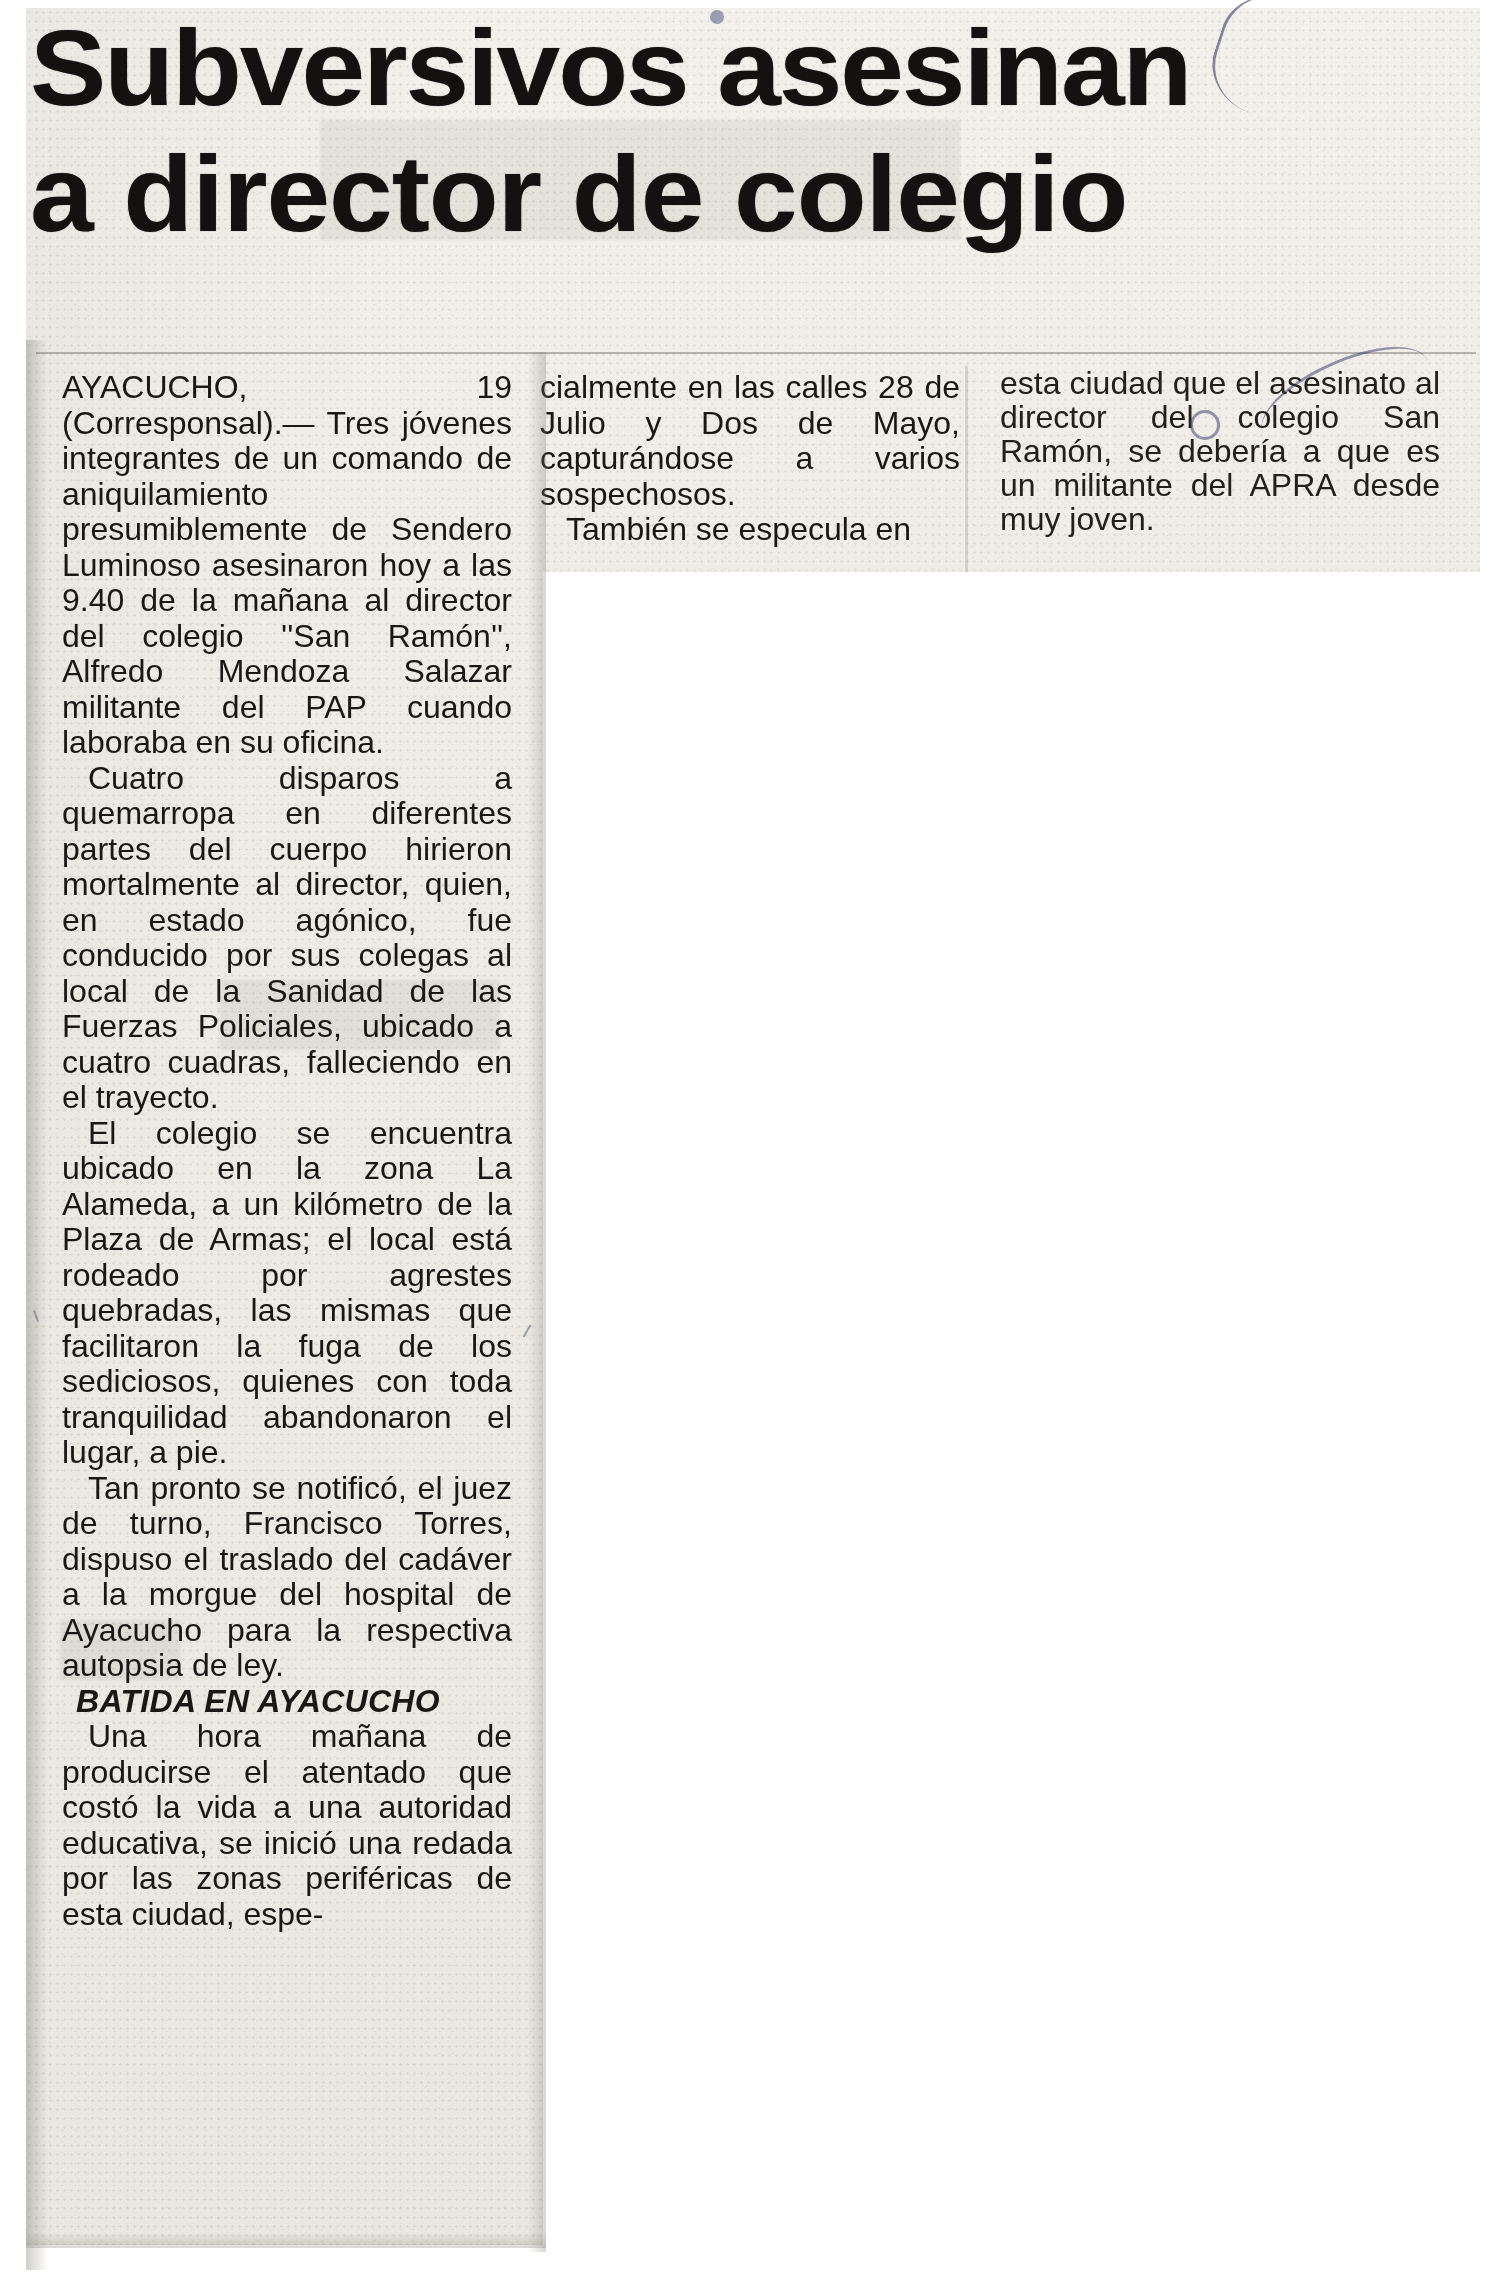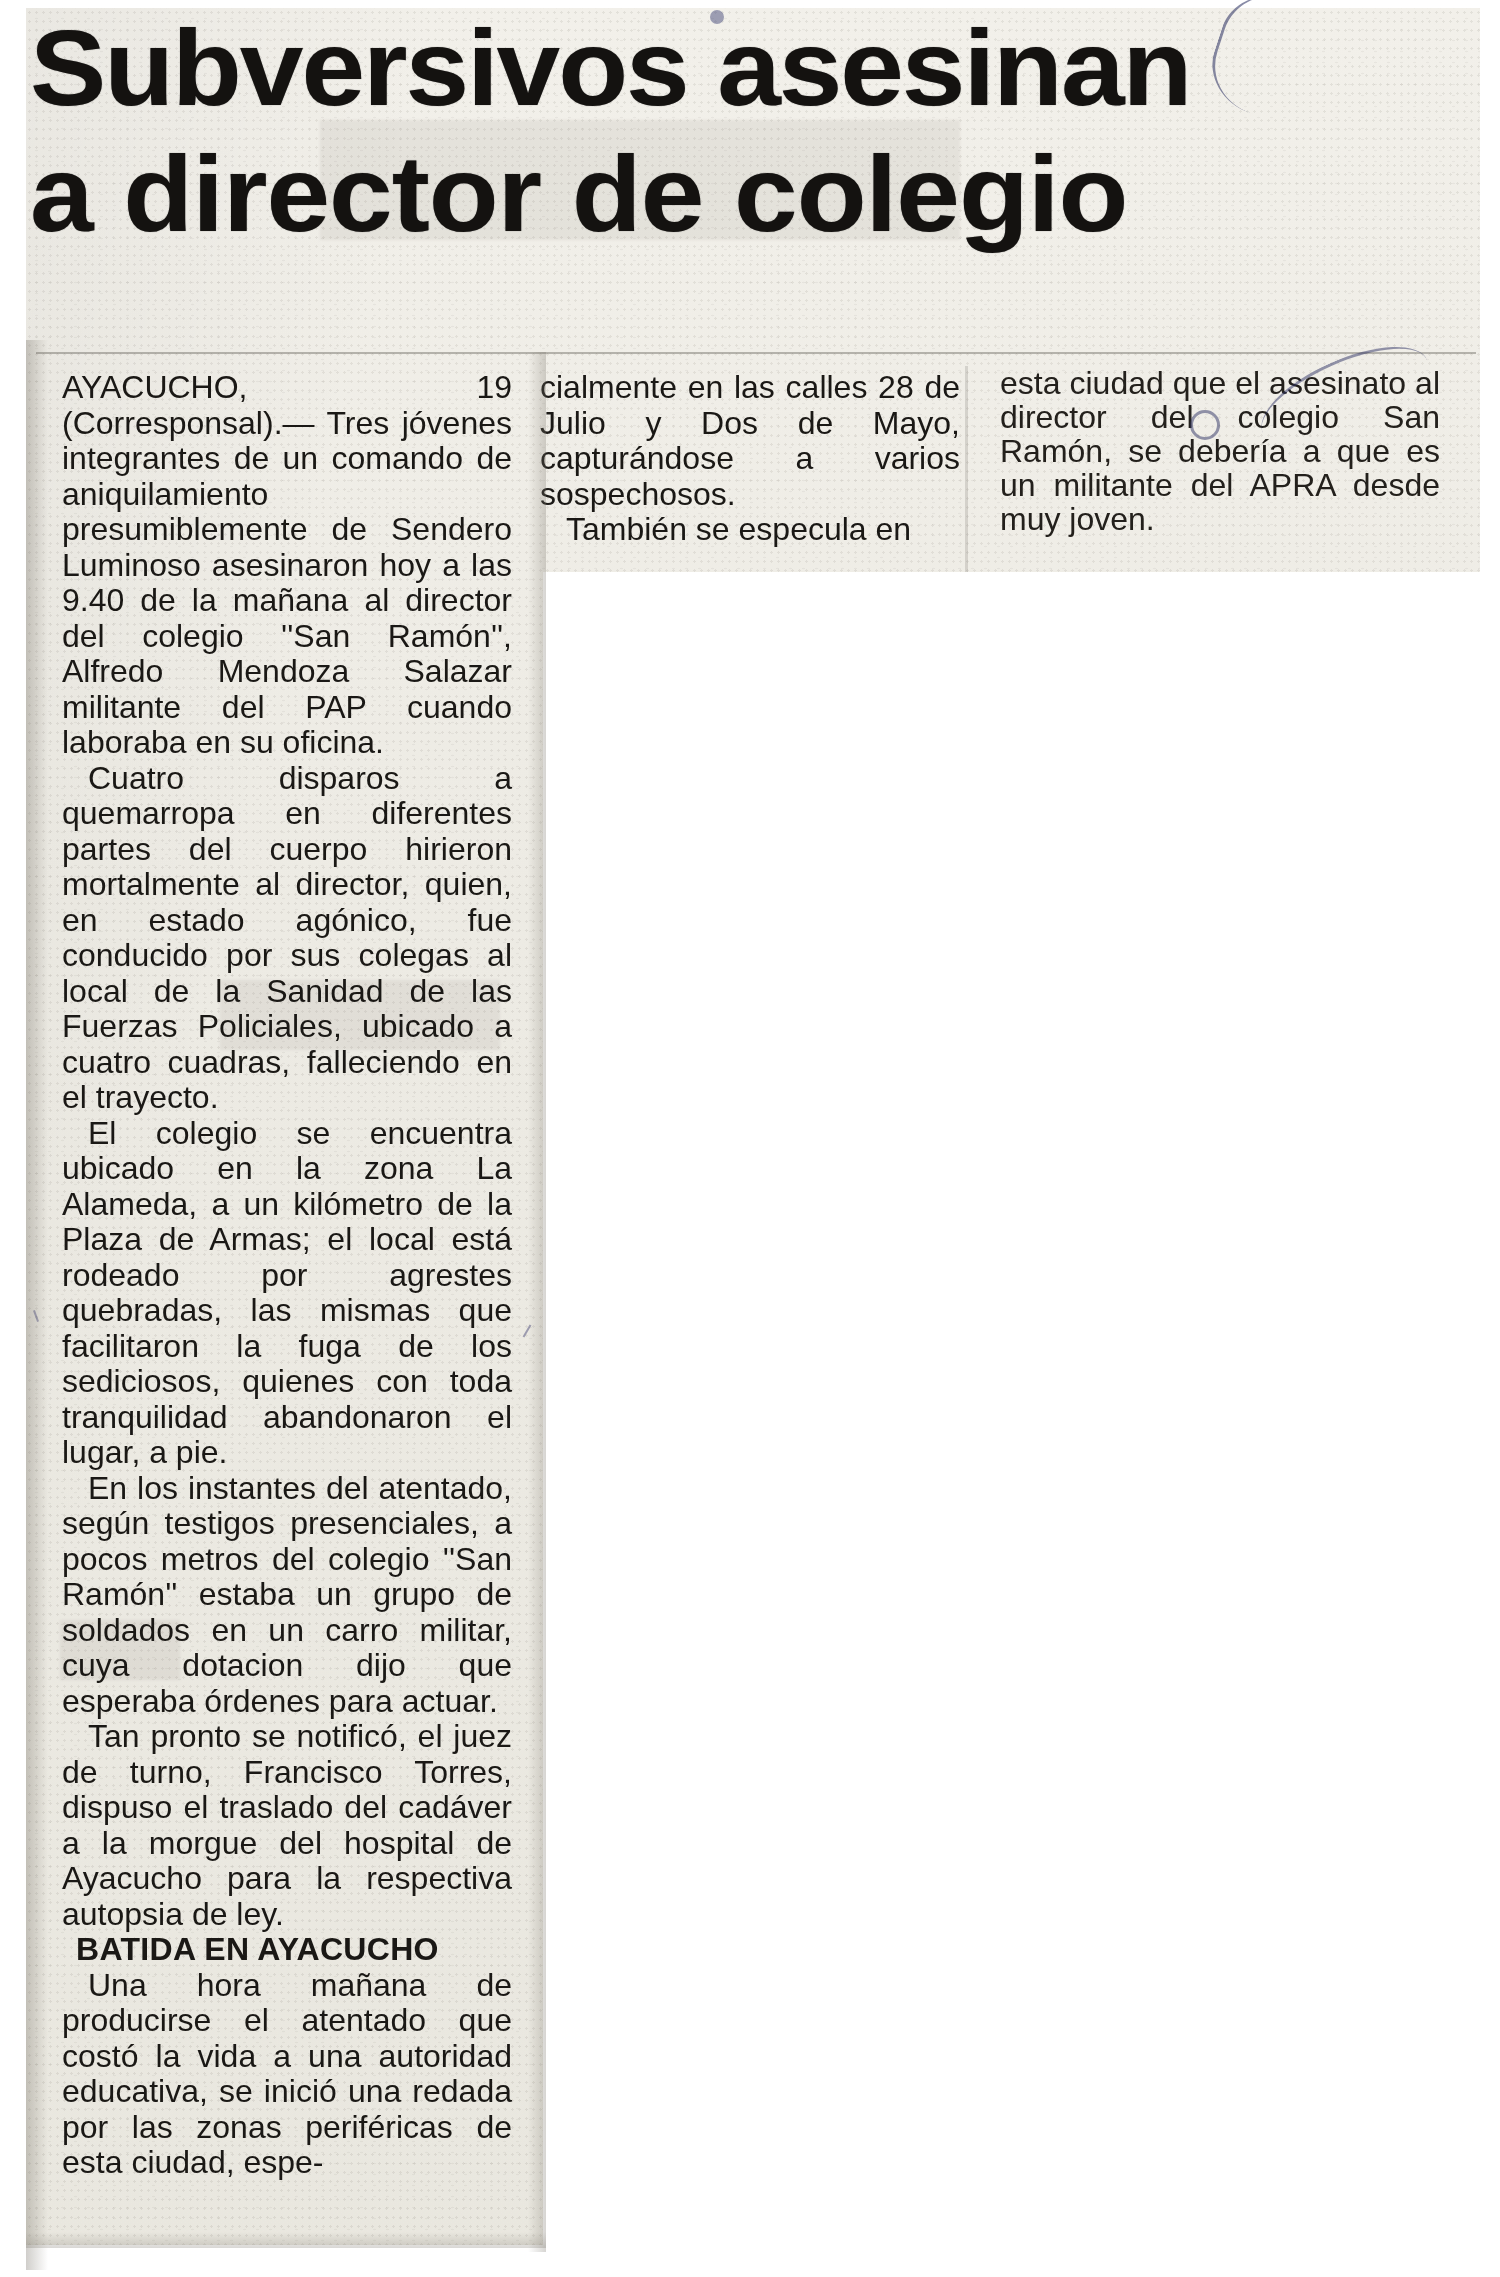--- a/index.html
+++ b/index.html
@@ -150,20 +150,21 @@
   }
   .col p {
     margin: 0 0 0 0;
     text-indent: 26px;
   }
   .col p.noindent { text-indent: 0; }
   .col .sub {
     font-weight: bold;
     text-indent: 14px;
     letter-spacing: 0.3px;
+    font-style: italic;
   }
 
   #col1 { left: 62px;  top: 370px; width: 450px; }
   #col2 { left: 540px; top: 370px; width: 420px; }
   #col3 { left: 1000px; top: 366px; width: 440px; font-size: 32px; line-height: 34px; color: #23201c; }
 
   
   .col2-edge {
     position: absolute;
     left: 965px;
@@ -257,21 +258,20 @@
     <span class="line line1">Subversivos asesinan</span>
     <span class="line line2">a director de colegio</span>
   </div>
 
   <div class="rule"></div>
 
   <div class="col" id="col1">
     <p class="noindent">AYACUCHO, 19 (Corresponsal).— Tres jóvenes integrantes de un comando de aniquilamiento presumiblemente de Sendero Luminoso asesinaron hoy a las 9.40 de la mañana al director del colegio ''San Ramón'', Alfredo Mendoza Salazar militante del PAP cuando laboraba en su oficina.</p>
     <p>Cuatro disparos a quemarropa en diferentes partes del cuerpo hirieron mortalmente al director, quien, en estado agónico, fue conducido por sus colegas al local de la Sanidad de las Fuerzas Policiales, ubicado a cuatro cuadras, falleciendo en el trayecto.</p>
     <p>El colegio se encuentra ubicado en la zona La Alameda, a un kilómetro de la Plaza de Armas; el local está rodeado por agrestes quebradas, las mismas que facilitaron la fuga de los sediciosos, quienes con toda tranquilidad abandonaron el lugar, a pie.</p>
-    <p>En los instantes del atentado, según testigos presenciales, a pocos metros del colegio ''San Ramón'' estaba un grupo de soldados en un carro militar, cuya dotacion dijo que esperaba órdenes para actuar.</p>
     <p>Tan pronto se notificó, el juez de turno, Francisco Torres, dispuso el traslado del cadáver a la morgue del hospital de Ayacucho para la respectiva autopsia de ley.</p>
     <p class="sub">BATIDA EN AYACUCHO</p>
     <p>Una hora mañana de producirse el atentado que costó la vida a una autoridad educativa, se inició una redada por las zonas periféricas de esta ciudad, espe-</p>
   </div>
 
   <div class="col" id="col2">
     <p class="noindent">cialmente en las calles 28 de Julio y Dos de Mayo, capturándose a varios sospechosos.</p>
     <p>También se especula en</p>
   </div>
 

